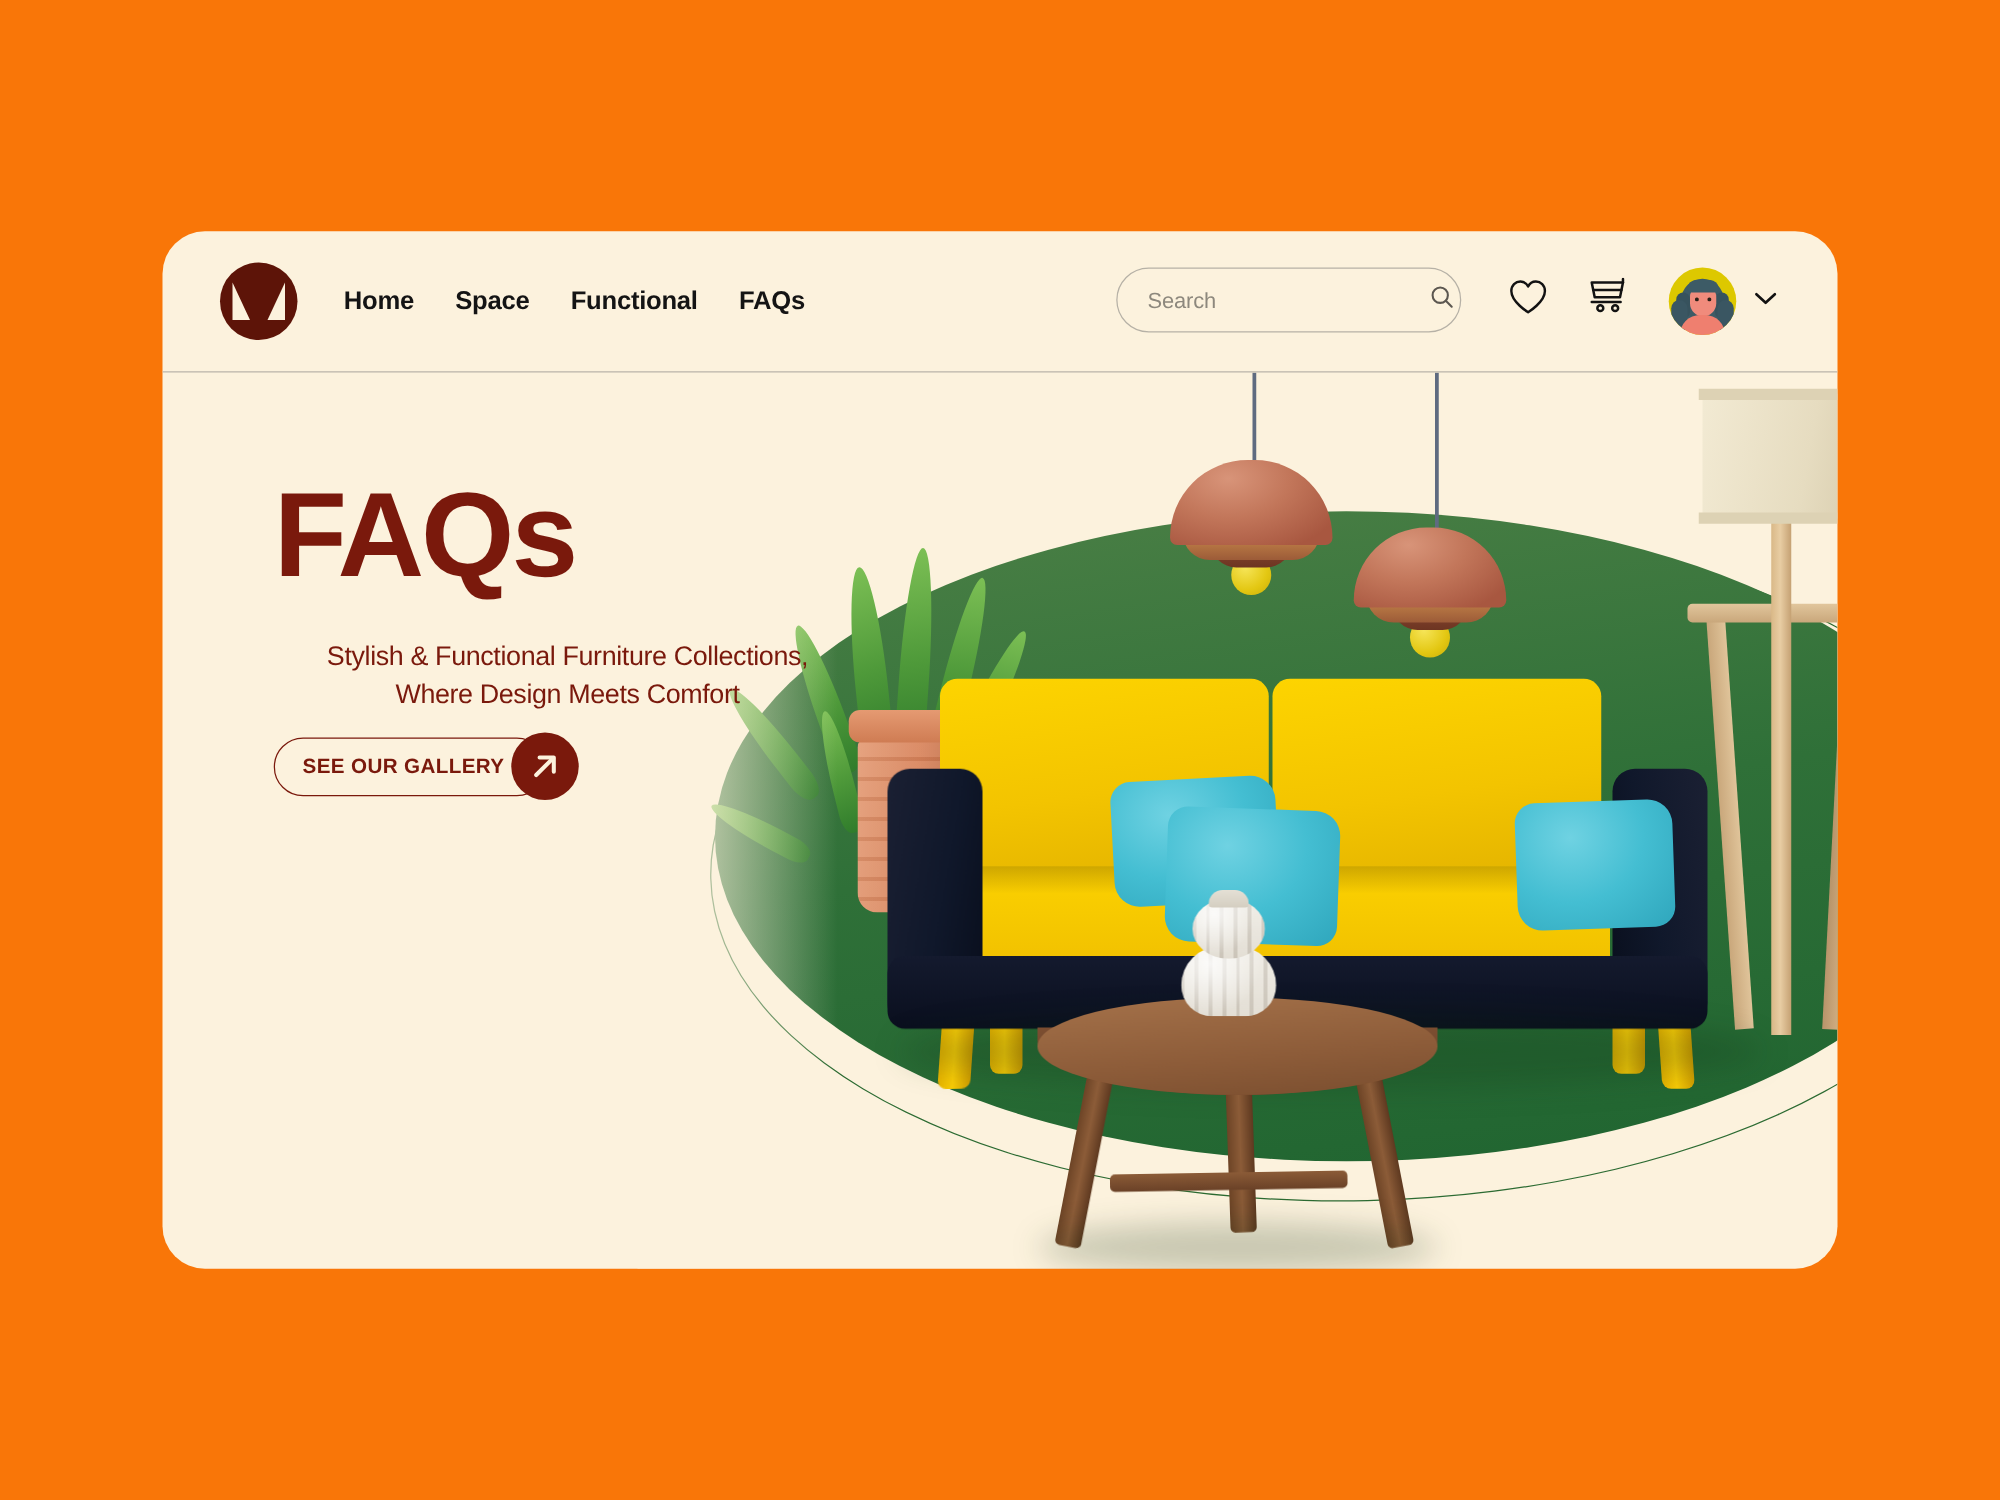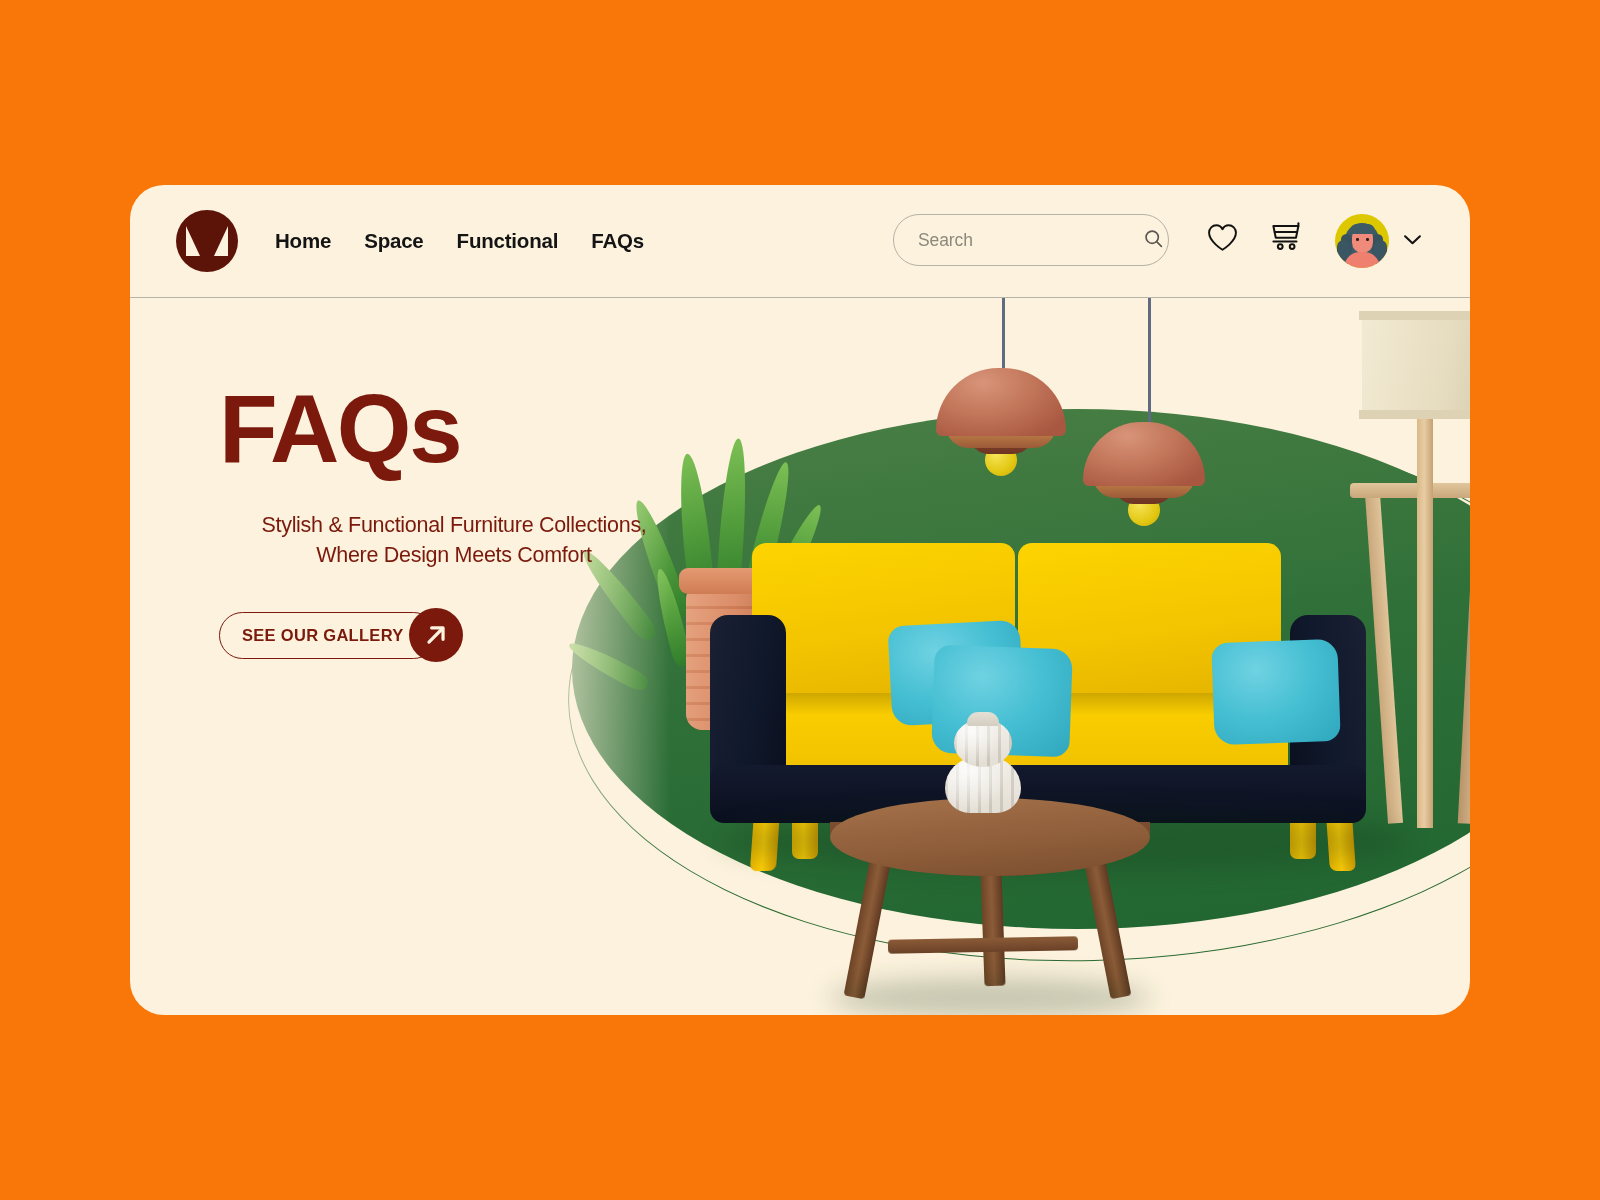--- a/index.html
+++ b/index.html
@@ -199,21 +199,21 @@
   .subhead {
     margin-top: 35px;
     font-size: 21.5px;
     line-height: 1.38;
     color: #7a190c;
     letter-spacing: -0.3px;
   }
   .subhead span { display: block; text-align: center; }
 
   .cta {
-    margin-top: 42px;
+    margin-top: 20px;
     position: relative;
     width: 244px;
     height: 47px;
   }
   .cta-pill {
     position: absolute;
     left: 0; top: 0;
     width: 218px; height: 47px;
     border: 1.6px solid #7a190c;
     border-radius: 24px;

